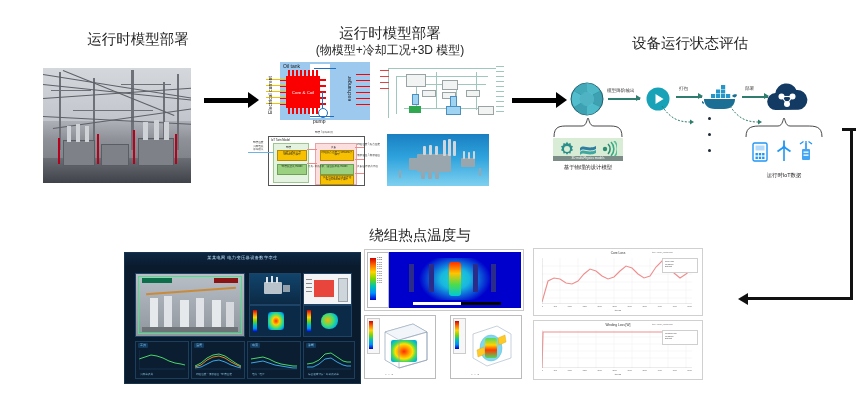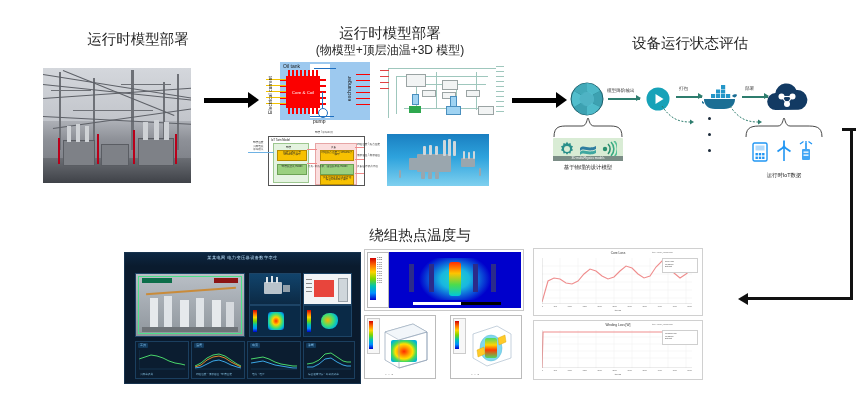--- a/index.html
+++ b/index.html
@@ -105,21 +105,21 @@
   .lcchart{position:absolute;background:#fff;border:1px solid #d0d0d0;}
   .lctitle{position:absolute;font-size:3.2px;color:#333;white-space:nowrap;}
   .lclegend{position:absolute;border:1px solid #cfcfcf;background:#fff;}
 </style>
 </head>
 <body>
 
 <div class="abs sec-title" style="left:58px;top:30px;width:160px;">运行时模型部署</div>
 
 <div class="abs sec-title" style="left:290px;top:24px;width:200px;">运行时模型部署</div>
-<div class="abs sec-sub" style="left:280px;top:42px;width:220px;">(物模型+顶层油温+3D 模型)</div>
+<div class="abs sec-sub" style="left:280px;top:42px;width:220px;">(物模型+冷却工况+3D 模型)</div>
 
 <div class="abs sec-title" style="left:600px;top:34px;width:180px;">设备运行状态评估</div>
 
 <div class="photo abs" style="left:43px;top:68px;width:148px;height:115px;">
   <div class="sky"></div>
   <div class="ground"></div>
 
   <div class="pylon" style="left:16px;top:4px;width:2px;height:78px;"></div>
   <div class="pylon" style="left:50px;top:10px;width:2px;height:72px;"></div>
   <div class="pylon" style="left:88px;top:2px;width:3px;height:80px;"></div>

